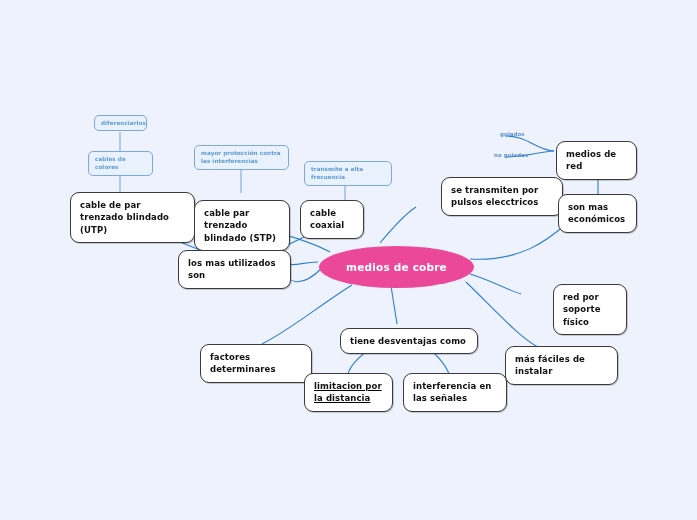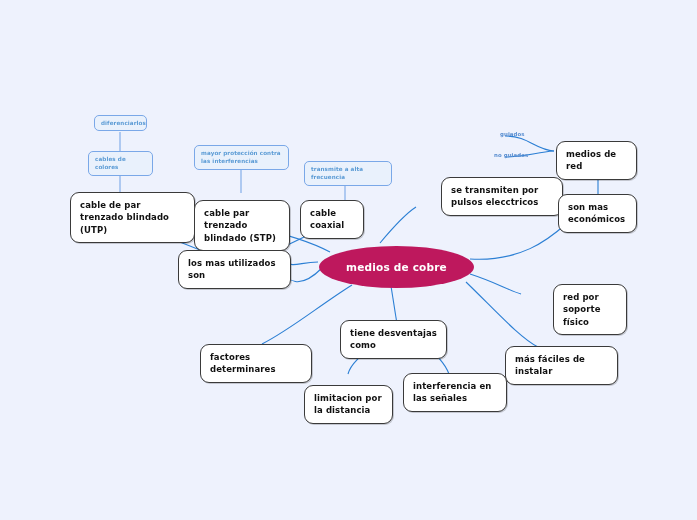--- a/index.html
+++ b/index.html
@@ -79,21 +79,21 @@
     border: none;
     white-space: nowrap;
   }
 
   
   .center-node {
     position: absolute;
     display: flex;
     align-items: center;
     justify-content: center;
-    background: #be185d;
+    background: #ec4899;
     border-radius: 50%;
     color: #ffffff;
     font-weight: bold;
     font-size: 10.5px;
     letter-spacing: 0.2px;
     z-index: 6;
     text-align: center;
   }
 </style>
 </head>
@@ -193,25 +193,25 @@
   </div>
 
   <div class="node" style="left:505px; top:346px; width:113px;">
     <div class="node-inner main-node">más fáciles de instalar</div>
   </div>
 
   <div class="node" style="left:200px; top:344px; width:112px;">
     <div class="node-inner main-node">factores determinares</div>
   </div>
 
-  <div class="node" style="left:340px; top:320px; width:107px;">
+  <div class="node" style="left:340px; top:328px; width:138px;">
     <div class="node-inner main-node">tiene desventajas como</div>
   </div>
 
-  <div class="node" style="left:304px; top:385px; width:89px;">
+  <div class="node" style="left:304px; top:373px; width:89px;text-decoration:underline;">
     <div class="node-inner main-node">limitacion por la distancia</div>
   </div>
 
   <div class="node" style="left:403px; top:373px; width:104px;">
     <div class="node-inner main-node">interferencia en las señales</div>
   </div>
 
   <div class="center-node" style="left:319px; top:246px; width:155px; height:42px;">
     <span>medios de cobre</span>
   </div>

